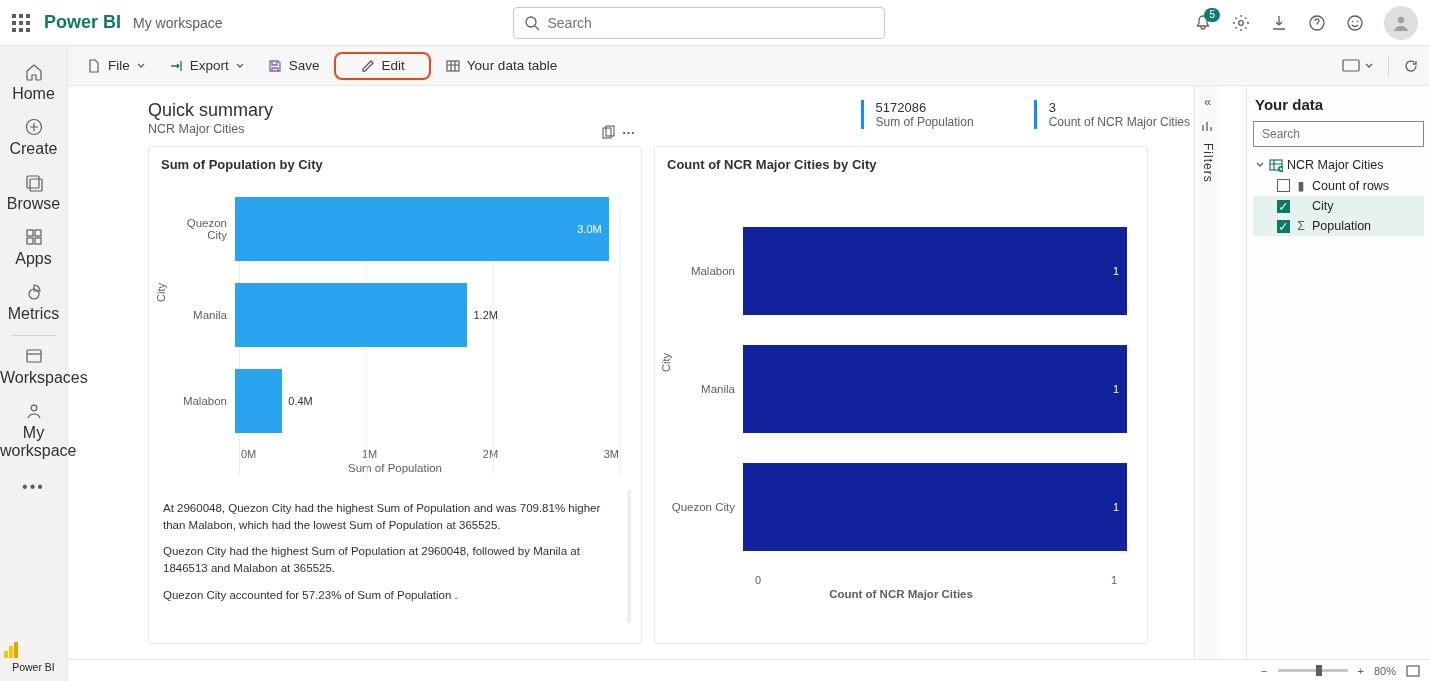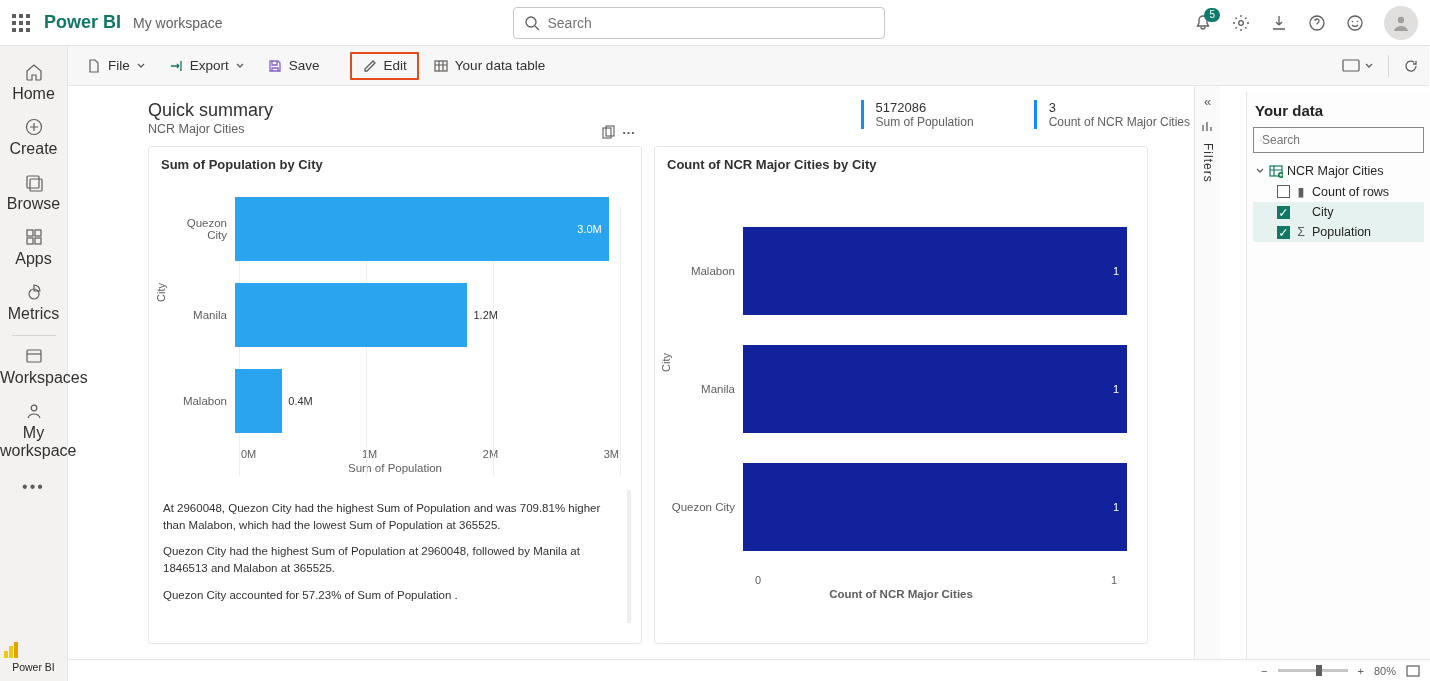--- a/index.html
+++ b/index.html
@@ -24,21 +24,21 @@
 .railitem { width: 100%; text-align: center; padding: 6px 0 8px; color: #323130; font-size: 16px; cursor: pointer; }
 .railitem .ri-icon { display: flex; justify-content: center; margin-bottom: 3px; color: #605e5c; }
 .railsep { width: 44px; border-top: 1px solid #d6d6d6; margin: 4px 0; }
 .rail-bottom { margin-top: auto; margin-bottom: 8px; text-align:center; width:100%; }
 .rail-more { margin-top: 4px; margin-bottom: 6px; letter-spacing: 2px; color:#605e5c; }
 
 
 .toolbar { position: absolute; top: 46px; left: 68px; right: 1px; height: 40px; background: #f7f7f7; border-bottom: 1px solid #e6e6e6; display: flex; align-items: center; padding: 0 10px; gap: 6px; }
 .tbtn { display: flex; align-items: center; gap: 6px; padding: 5px 8px; border-radius: 4px; cursor: pointer; font-size: 13.5px; color: #323130; }
 .tbtn svg { flex-shrink: 0; }
-.tbtn.highlight { border: 2px solid #e64a19; border-radius: 1px; padding: 4px 10px; margin-left: 16px; }
+.tbtn.highlight { border: 2px solid #e64a19; border-radius: 8px; padding: 4px 24px; }
 .tool-right { margin-left: auto; display: flex; align-items: center; gap: 14px; color: #605e5c; }
 .tdiv { width:1px; height:22px; background:#d6d6d6; }
 
 
 .canvas { position: absolute; top: 86px; left: 68px; right: 210px; bottom: 22px; overflow: hidden; padding: 0 0 0 0; }
 .header-row { display: flex; align-items: flex-start; padding: 14px 30px 4px 80px; }
 .hr-left .title { font-size: 18px; font-weight: 400; color: #323130; }
 .hr-left .subtitle { font-size: 12.5px; color: #605e5c; margin-top: 1px; }
 .kpis { margin-left: auto; display: flex; gap: 60px; }
 .kpi { display: flex; }
@@ -78,21 +78,21 @@
 .c2 .axis-y { position: absolute; left: 5px; top: 200px; font-size: 11px; color: #605e5c; transform: rotate(-90deg); transform-origin: left top; }
 .c2 .xaxis { display: flex; justify-content: space-between; font-size: 11px; color: #605e5c; padding: 8px 18px 0 88px; }
 .c2 .xlabel { text-align: center; font-size: 11.5px; color: #605e5c; margin-top: 2px; font-weight:600; }
 
 
 .sidetab { position: absolute; top: 86px; right: 210px; bottom: 22px; width: 26px; border-left: 1px solid #e6e6e6; background: #fafafa; display: flex; flex-direction: column; align-items: center; padding-top: 8px; gap: 10px; }
 .sidetab .chev { color:#605e5c; cursor:pointer; }
 .sidetab .vlabel { writing-mode: vertical-rl; font-size: 12px; color: #323130; letter-spacing: 1px; }
 
 
-.datapane { position: absolute; top: 92px; right: 0; bottom: 22px; width: 184px; border-left: 1px solid #e6e6e6; background: #fdfdfd; padding: 10px 6px; }
+.datapane { position: absolute; top: 86px; right: 0; bottom: 22px; width: 184px; border-left: 1px solid #e6e6e6; background: #fdfdfd; padding: 10px 6px; }
 .datapane .dp-title { font-size: 15px; font-weight: 600; margin-bottom: 8px; padding-left: 2px; }
 .dp-search { display: flex; align-items: center; border: 1px solid #8a8886; height: 26px; padding: 0 6px; margin-bottom: 8px; }
 .dp-search input { border: none; outline: none; flex: 1; font-size: 12px; background: transparent; }
 .tree-row { display: flex; align-items: center; gap: 4px; font-size: 12.5px; padding: 3px 2px; cursor: pointer; }
 .tree-row.lvl1 { padding-left: 24px; }
 .tree-row.sel { background: #e6f2ef; }
 .tree-row .cb { width: 13px; height: 13px; border: 1px solid #605e5c; display: inline-flex; align-items: center; justify-content: center; }
 .tree-row .cb.checked { background: #117865; border-color: #117865; color: #fff; }
 .tree-row .tic { width: 14px; display: inline-flex; justify-content: center; color: #605e5c; }
 

